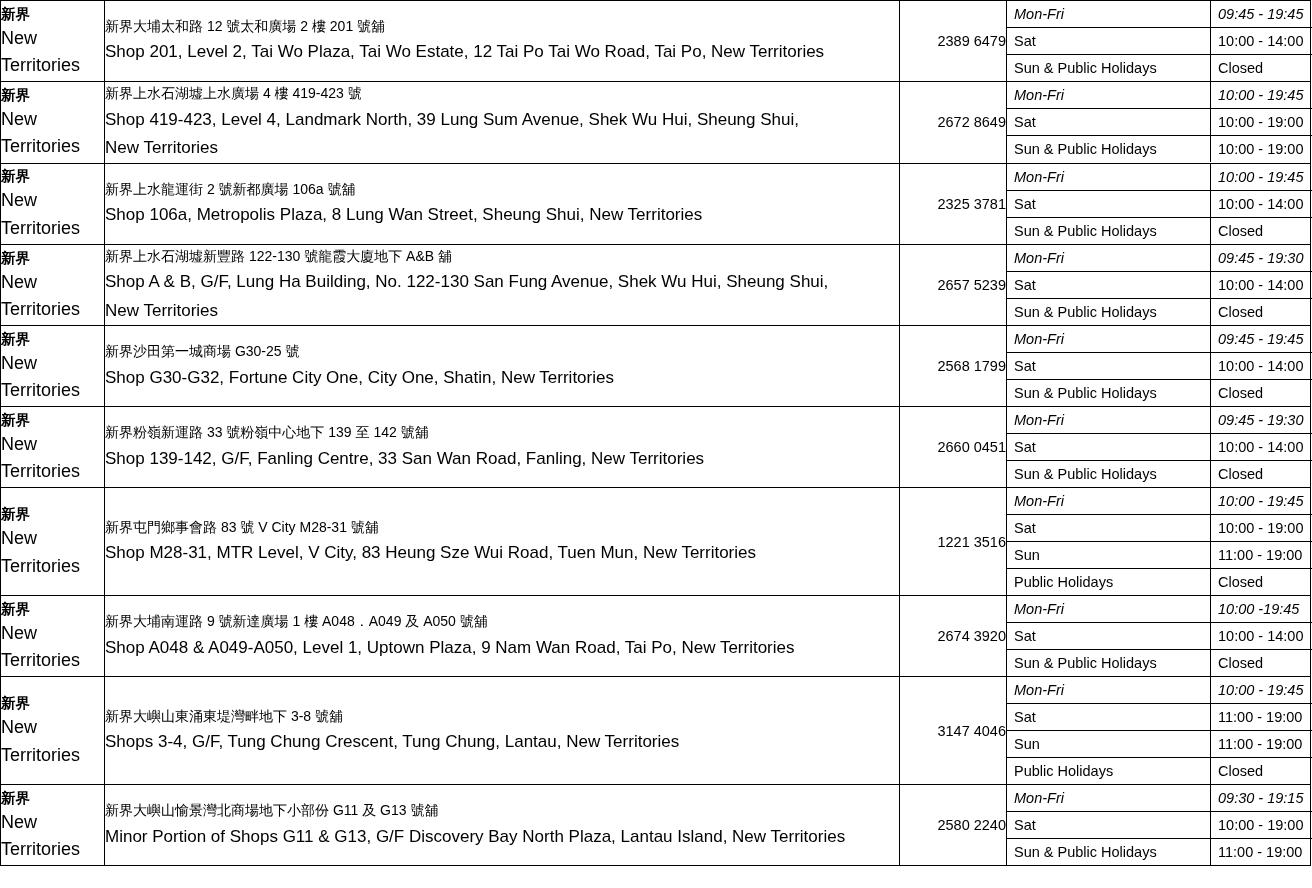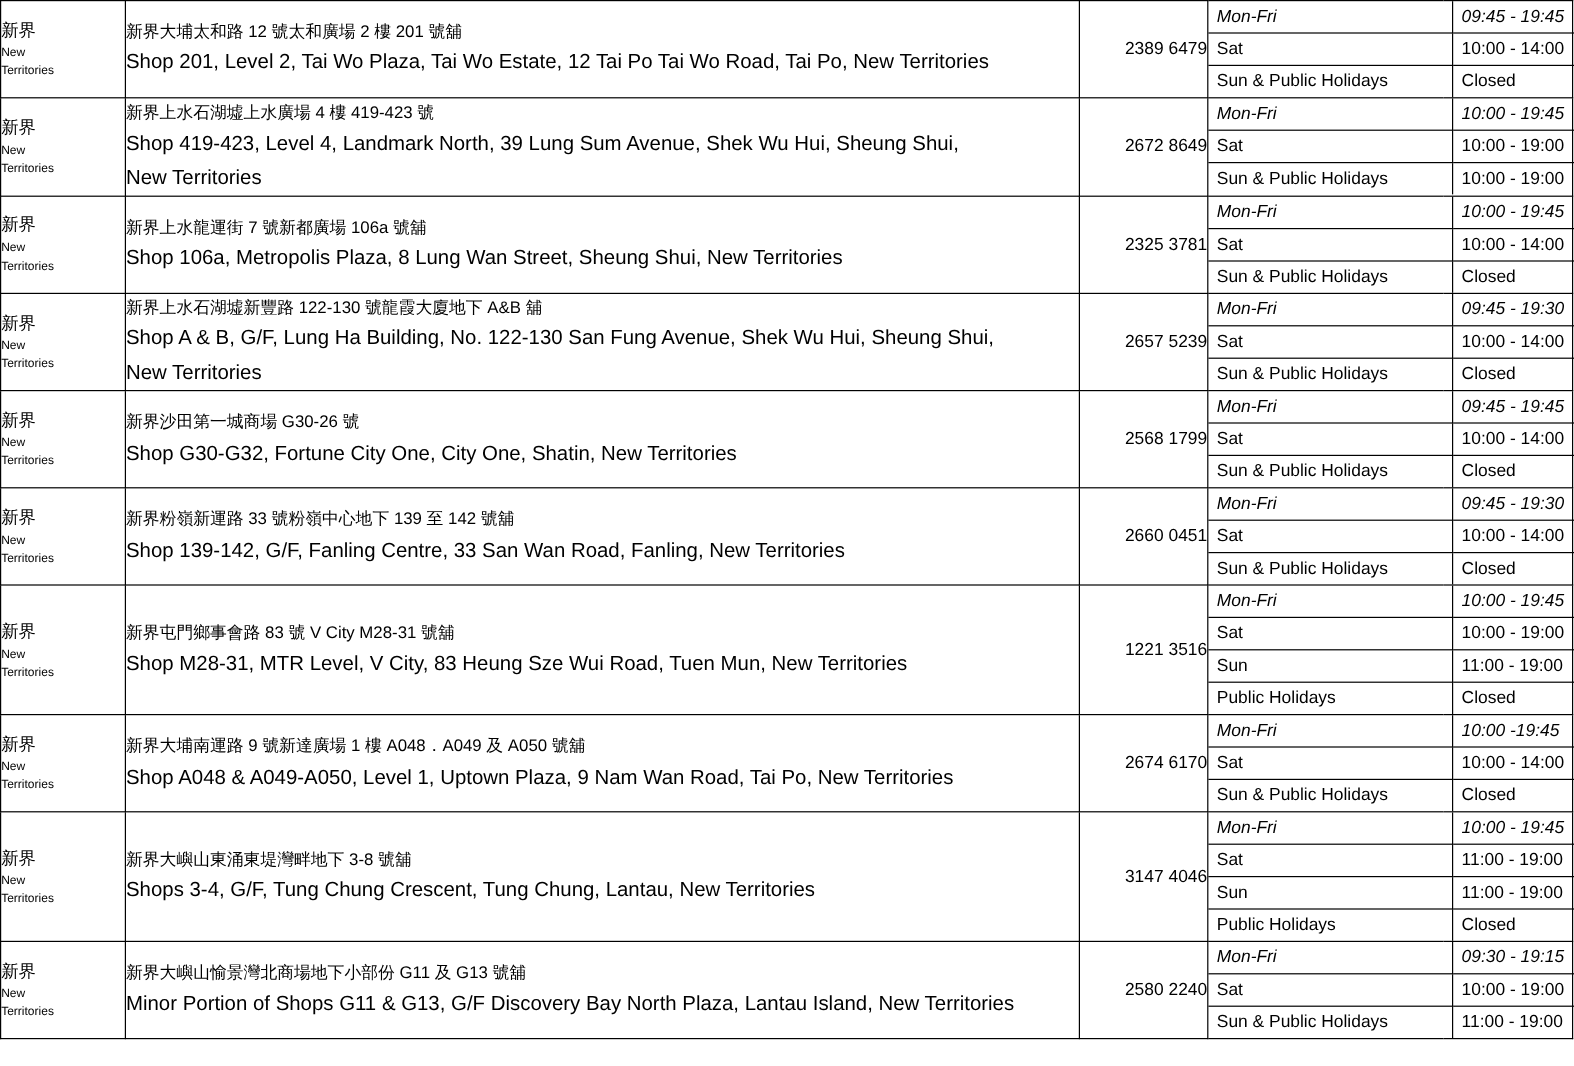--- a/index.html
+++ b/index.html
@@ -39,25 +39,26 @@
 
   .region-cell {
     padding: 6px 6px 6px 7px;
     font-size: 14.5px;
     line-height: 1.52;
     vertical-align: top;
   }
   .region-cell .zh {
     display: block;
     font-size: 14.5px;
+    font-weight: bold;
   }
   .region-cell .en1,
   .region-cell .en2 {
     display: block;
-    font-size: 10px;
+    font-size: 18px;
   }
   .addr-cell {
     padding: 6px 8px 6px 12px;
     font-size: 15px;
     line-height: 1.68;
   }
   .addr-cell .zh {
     display: block;
     font-size: 14px;
     white-space: nowrap;
@@ -170,21 +171,21 @@
             </table>
           </td>
         </tr>
         <tr>
           <td class="region-cell">
             <span class="zh">新界</span>
             <span class="en1">New</span>
             <span class="en2">Territories</span>
           </td>
           <td class="addr-cell">
-            <span class="zh">新界上水龍運街 7 號新都廣場 106a 號舖</span>
+            <span class="zh">新界上水龍運街 2 號新都廣場 106a 號舖</span>
             <span class="en">Shop 106a, Metropolis Plaza, 8 Lung Wan Street, Sheung Shui, New Territories</span>
           </td>
           <td class="phone-cell">2325 3781</td>
           <td class="hours-host" colspan="2">
             <table class="hours">
               <tbody>
                 <tr>
                   <td class="day">Mon-Fri</td>
                   <td class="time">10:00 - 19:45</td>
                 </tr>
@@ -231,21 +232,21 @@
             </table>
           </td>
         </tr>
         <tr>
           <td class="region-cell">
             <span class="zh">新界</span>
             <span class="en1">New</span>
             <span class="en2">Territories</span>
           </td>
           <td class="addr-cell">
-            <span class="zh">新界沙田第一城商場 G30-26 號</span>
+            <span class="zh">新界沙田第一城商場 G30-25 號</span>
             <span class="en">Shop G30-G32, Fortune City One, City One, Shatin, New Territories</span>
           </td>
           <td class="phone-cell">2568 1799</td>
           <td class="hours-host" colspan="2">
             <table class="hours">
               <tbody>
                 <tr>
                   <td class="day">Mon-Fri</td>
                   <td class="time">09:45 - 19:45</td>
                 </tr>
@@ -328,21 +329,21 @@
         <tr>
           <td class="region-cell">
             <span class="zh">新界</span>
             <span class="en1">New</span>
             <span class="en2">Territories</span>
           </td>
           <td class="addr-cell">
             <span class="zh">新界大埔南運路 9 號新達廣場 1 樓 A048．A049 及 A050 號舖</span>
             <span class="en">Shop A048 &amp; A049-A050, Level 1, Uptown Plaza, 9 Nam Wan Road, Tai Po, New Territories</span>
           </td>
-          <td class="phone-cell">2674 6170</td>
+          <td class="phone-cell">2674 3920</td>
           <td class="hours-host" colspan="2">
             <table class="hours">
               <tbody>
                 <tr>
                   <td class="day">Mon-Fri</td>
                   <td class="time">10:00 -19:45</td>
                 </tr>
                 <tr>
                   <td class="day">Sat</td>
                   <td class="time">10:00 - 14:00</td>

